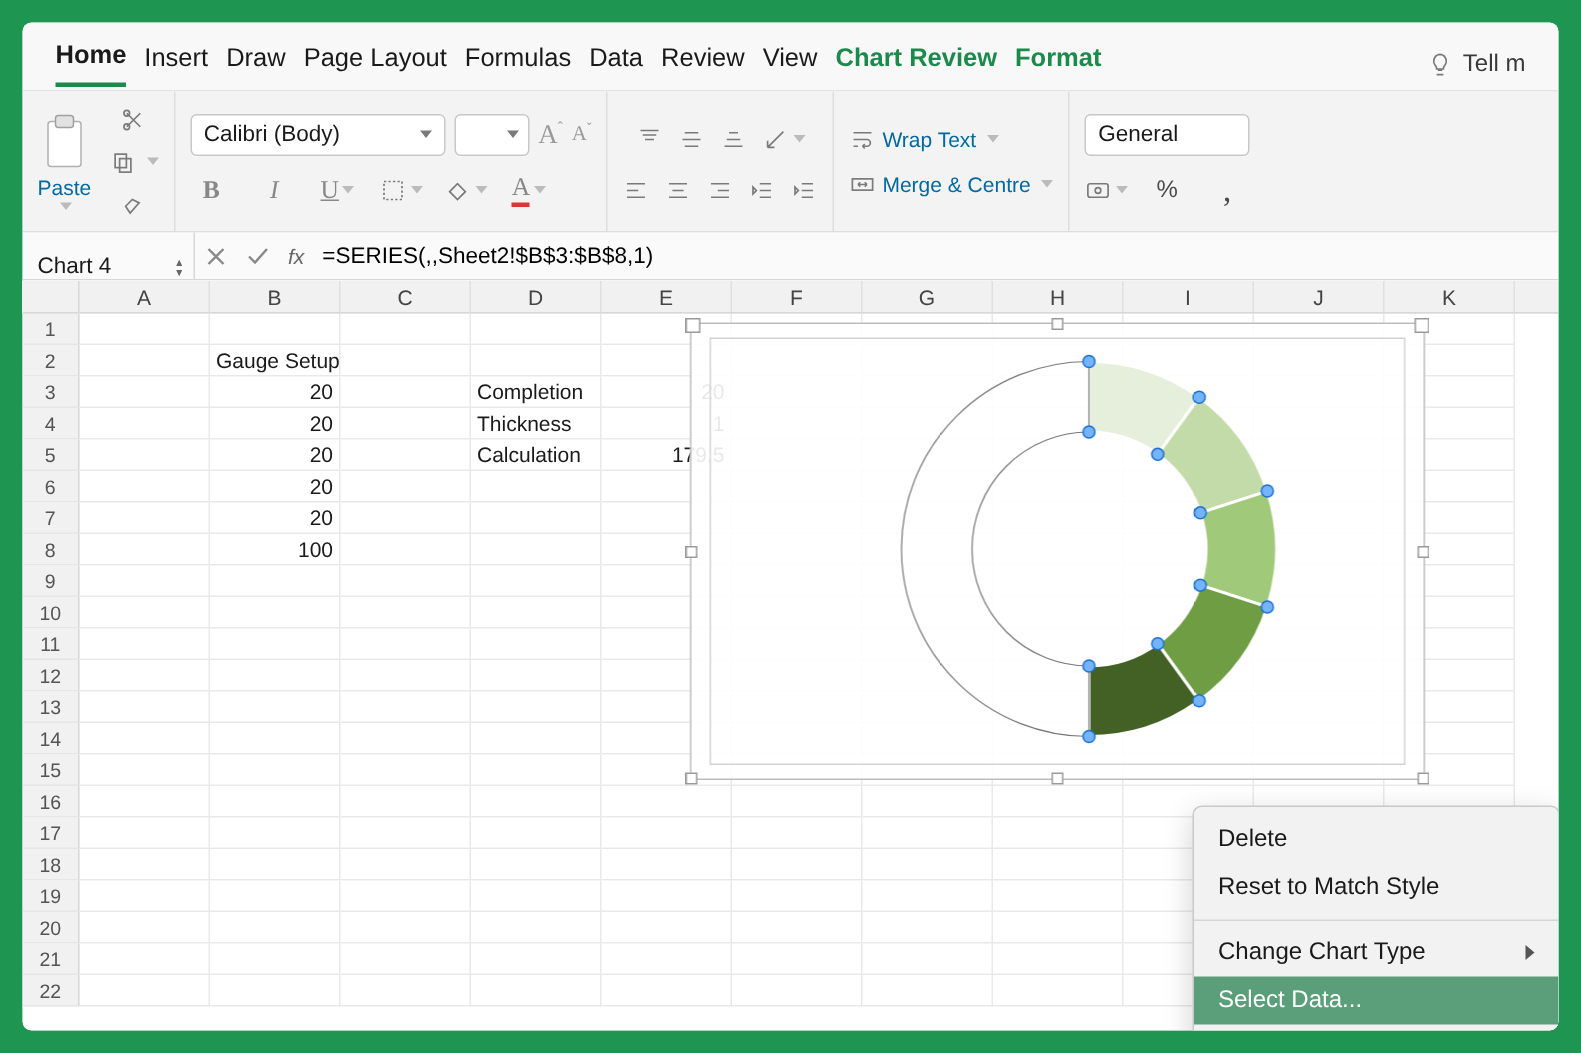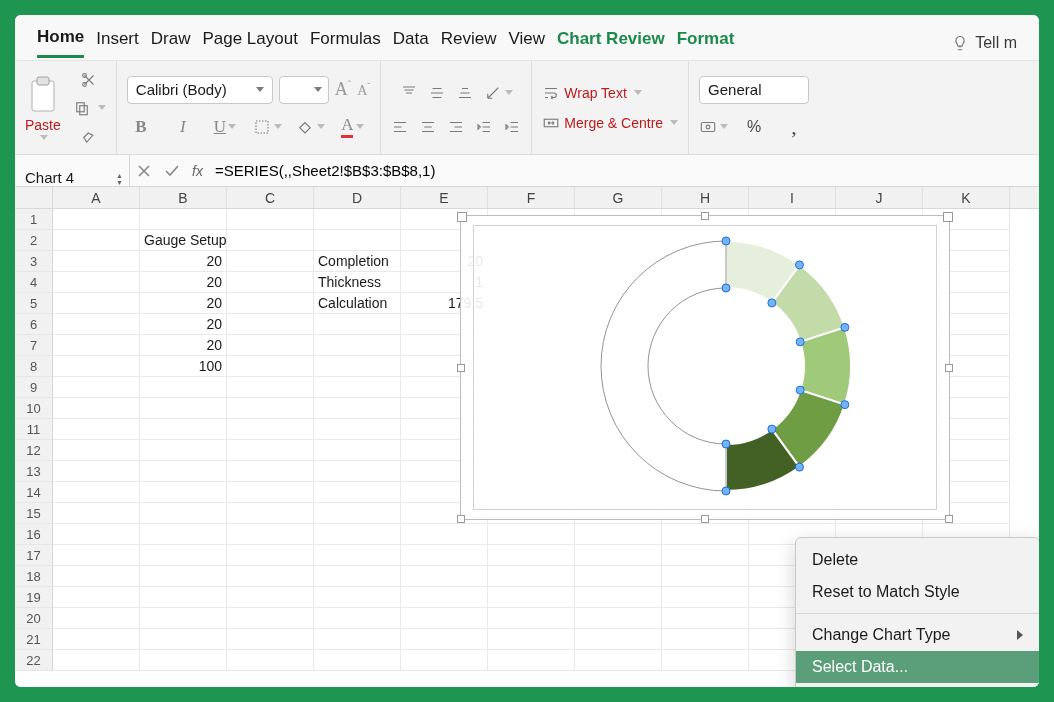--- a/index.html
+++ b/index.html
@@ -13,27 +13,27 @@
   .tabs .tab.contextual { color: #1b8a4b; font-weight: 600; }
   .tabs .tellme { margin-left: auto; display: flex; align-items: center; gap: 6px; color: #3a3a3a; font-size: 16px; }
 
   
   .ribbon { display: flex; align-items: stretch; height: 94px; background: #f3f3f3; border-bottom: 1px solid #dcdcdc; overflow: hidden; }
   .group { display: flex; align-items: center; padding: 6px 10px; border-right: 1px solid #dedede; gap: 6px; }
   .group.last { border-right: none; }
   .vstack { display: flex; flex-direction: column; align-items: center; gap: 2px; }
   .hstack { display: flex; align-items: center; gap: 4px; }
   .btn { display: inline-flex; align-items: center; justify-content: center; min-width: 28px; height: 26px; border-radius: 3px; color: #4a4a4a; cursor: pointer; }
-  .label { font-size: 14px; color: #b91c1c; }
+  .label { font-size: 14px; color: #0369a1; }
   .muted { color: #9a9a9a; }
   .dropdown-caret { width:0; height:0; border-left:4px solid transparent; border-right:4px solid transparent; border-top:5px solid #7a7a7a; margin-left:3px; }
   .dropdown-caret.light { border-top-color: #bbb; }
 
   .font-row { display:flex; gap:6px; align-items:center; }
-  .fontname { width:146px; height:28px; background:#fff; border:1px solid #c8c8c8; border-radius:4px; display:flex; align-items:center; padding:0 8px; font-size:15px; justify-content:space-between; }
+  .fontname { width:170px; height:28px; background:#fff; border:1px solid #c8c8c8; border-radius:4px; display:flex; align-items:center; padding:0 8px; font-size:15px; justify-content:space-between; }
   .fontsize { width:50px; height:28px; background:#fff; border:1px solid #c8c8c8; border-radius:4px; display:flex; align-items:center; justify-content:flex-end; padding:0 6px; }
   .fontA { font-size:18px; color:#9a9a9a; font-family: Georgia, serif; }
   .fontBIU span { font-family: Georgia, serif; font-size:17px; color:#888; }
 
   
   .formula-bar { display:flex; align-items:center; height:32px; border-bottom:1px solid #d7d7d7; background:#fafafa; }
   .namebox { width:115px; height:100%; border-right:1px solid #d7d7d7; display:flex; align-items:flex-end; justify-content:space-between; padding:0 6px 0 10px; font-size:15px; }
   .namebox .stepper { display:flex; flex-direction:column; font-size:7px; color:#666; line-height:7px; }
   .fb-btn { width:28px; display:flex; align-items:center; justify-content:center; color:#7a7a7a; height:100%; }
   .fx { font-style: italic; color:#666; font-size:14px; padding:0 6px; }

